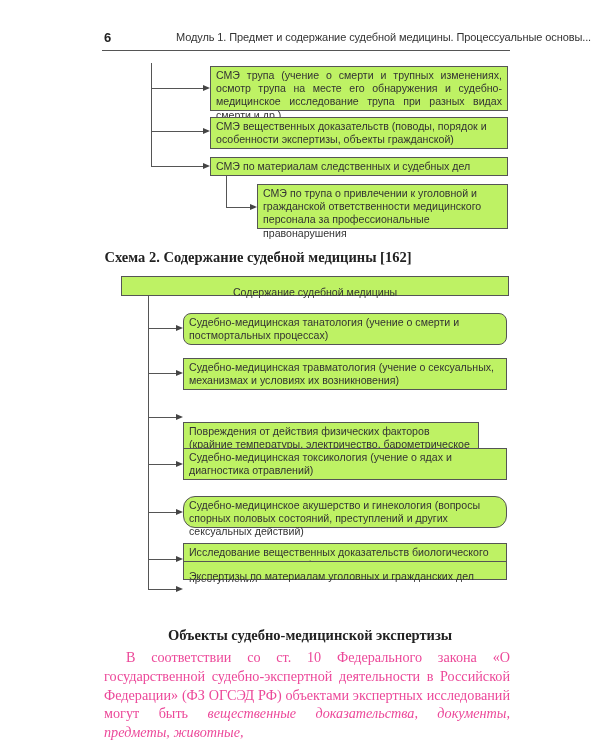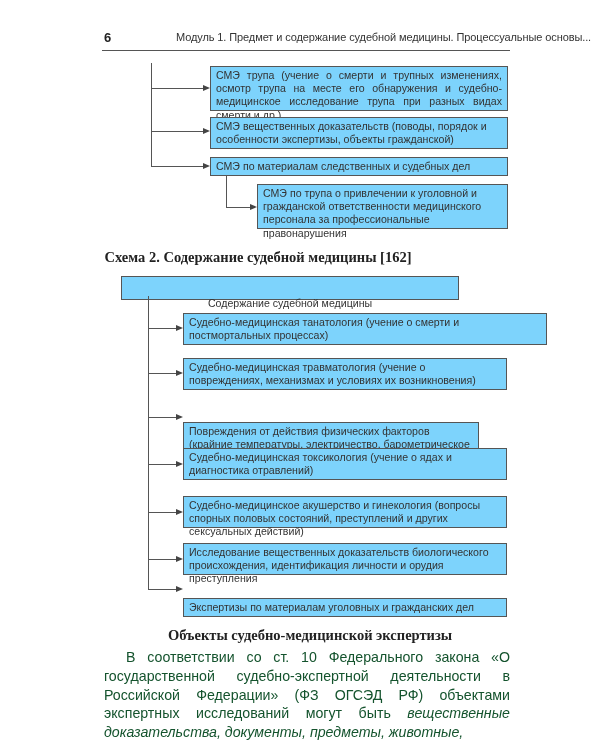--- a/index.html
+++ b/index.html
@@ -12,21 +12,21 @@
     left: 104px; top: 30px; font-family: "Liberation Sans", sans-serif;
     font-size: 13px; font-weight: bold; color: #222;
   }
   .header-title {
     left: 176px; top: 31px; font-family: "Liberation Sans", sans-serif;
     font-size: 11px; color: #333; letter-spacing: -0.1px; white-space: nowrap;
   }
   .header-rule { left: 102px; top: 50px; width: 408px; height: 1px; background: #555; }
 
   .box {
-    position: absolute; border: 1px solid #555; background: #7dd3fc;
+    position: absolute; border: 1px solid #555; background: #bef264;
     font-family: "Liberation Sans", sans-serif; font-size: 10.6px; line-height: 13.2px;
     color: #333; padding: 2px 5px; box-sizing: border-box;
   }
   .box.just { text-align: justify; }
   .box.center { text-align: center; }
 
   .vline { position: absolute; width: 1px; background: #555; }
   .hline { position: absolute; height: 1px; background: #555; }
   .arrow {
     position: absolute; width: 0; height: 0;
@@ -37,22 +37,22 @@
   .scheme-caption {
     left: 0; width: 516px; top: 249px; text-align: center;
     font-family: "Liberation Serif", serif; font-weight: bold; font-size: 14.5px; color: #222;
   }
   .section-title {
     left: 0; width: 620px; top: 627px; text-align: center;
     font-family: "Liberation Serif", serif; font-weight: bold; font-size: 14.5px; color: #222;
   }
   .para {
     left: 104px; width: 406px; top: 648px;
-    font-family: Liberation Sans, sans-serif; font-size: 14.2px; line-height: 18.8px;
-    color: #14532d; text-align: justify;
+    font-family: Liberation Serif, serif; font-size: 14.2px; line-height: 18.8px;
+    color: #ec4899; text-align: justify;
   }
   .para .indent { display: inline-block; width: 22px; }
   .para i { font-style: italic; }
 </style>
 </head>
 <body>
 
 <div class="abs header-num">6</div>
 <div class="abs header-title">Модуль 1. Предмет и содержание судебной медицины. Процессуальные основы...</div>
 <div class="abs header-rule"></div>
@@ -74,47 +74,47 @@
 
   <div class="vline" style="left:226px; top:176px; height:31px;"></div>
   <div class="hline" style="left:226px; top:207px; width:25px;"></div>
   <div class="arrow" style="left:250px; top:204px;"></div>
   <div class="box" style="left:257px; top:184px; width:251px; height:45px;">СМЭ по трупа о привлечении к уголовной и гражданской ответственности медицинского персонала за профессиональные правонарушения</div>
 </div>
 
 <div class="abs scheme-caption">Схема 2. Содержание судебной медицины [162]</div>
 
 <div>
-  <div class="box center" style="left:121px; top:276px; width:338px; height:20px; padding-top:20px;">Содержание судебной медицины</div>
+  <div class="box center" style="left:121px; top:276px; width:388px; height:20px; padding-top:9px;">Содержание судебной медицины</div>
 
   <div class="vline" style="left:148px; top:296px; height:293px;"></div>
 
   <div class="hline" style="left:148px; top:328px; width:28px;"></div>
   <div class="arrow" style="left:176px; top:325px;"></div>
-  <div class="box" style="left:183px; top:313px; width:364px; height:32px;">Судебно-медицинская танатология (учение о смерти и постмортальных процессах)</div>
+  <div class="box" style="left:183px; top:313px; width:324px; height:32px;border-radius:8px;">Судебно-медицинская танатология (учение о смерти и постмортальных процессах)</div>
 
   <div class="hline" style="left:148px; top:373px; width:28px;"></div>
   <div class="arrow" style="left:176px; top:370px;"></div>
-  <div class="box" style="left:183px; top:358px; width:324px; height:32px;">Судебно-медицинская травматология (учение о повреждениях, механизмах и условиях их возникновения)</div>
+  <div class="box" style="left:183px; top:358px; width:324px; height:32px;">Судебно-медицинская травматология (учение о сексуальных, механизмах и условиях их возникновения)</div>
 
   <div class="hline" style="left:148px; top:417px; width:28px;"></div>
   <div class="arrow" style="left:176px; top:414px;"></div>
   <div class="box" style="left:183px; top:422px; width:296px; height:32px;">Повреждения от действия физических факторов (крайние температуры, электричество, барометрическое давление, лучистая энергия)</div>
 
   <div class="hline" style="left:148px; top:464px; width:28px;"></div>
   <div class="arrow" style="left:176px; top:461px;"></div>
   <div class="box" style="left:183px; top:448px; width:324px; height:32px;">Судебно-медицинская токсикология (учение о ядах и диагностика отравлений)</div>
 
   <div class="hline" style="left:148px; top:512px; width:28px;"></div>
   <div class="arrow" style="left:176px; top:509px;"></div>
-  <div class="box" style="left:183px; top:496px; width:324px; height:32px;">Судебно-медицинское акушерство и гинекология (вопросы спорных половых состояний, преступлений и других сексуальных действий)</div>
+  <div class="box" style="left:183px; top:496px; width:324px; height:32px;border-radius:12px;">Судебно-медицинское акушерство и гинекология (вопросы спорных половых состояний, преступлений и других сексуальных действий)</div>
 
   <div class="hline" style="left:148px; top:559px; width:28px;"></div>
   <div class="arrow" style="left:176px; top:556px;"></div>
   <div class="box" style="left:183px; top:543px; width:324px; height:32px;">Исследование вещественных доказательств биологического происхождения, идентификация личности и орудия преступления</div>
 
   <div class="hline" style="left:148px; top:589px; width:28px;"></div>
   <div class="arrow" style="left:176px; top:586px;"></div>
-  <div class="box" style="left:183px; top:598px; width:324px; height:19px; padding-top:2px;">Экспертизы по материалам уголовных и гражданских дел</div>
+  <div class="box" style="left:183px; top:561px; width:324px; height:19px; padding-top:8px;">Экспертизы по материалам уголовных и гражданских дел</div>
 </div>
 
 <div class="abs section-title">Объекты судебно-медицинской экспертизы</div>
 <div class="abs para"><span class="indent"></span><span>В соответствии со ст. 10 Федерального закона «О государственной судебно-экспертной деятельности в Российской Федерации» (ФЗ ОГСЭД РФ) объектами экспертных исследований могут быть</span> <i>вещественные доказательства, документы, предметы, животные,</i></div>
 
 </body></html>

